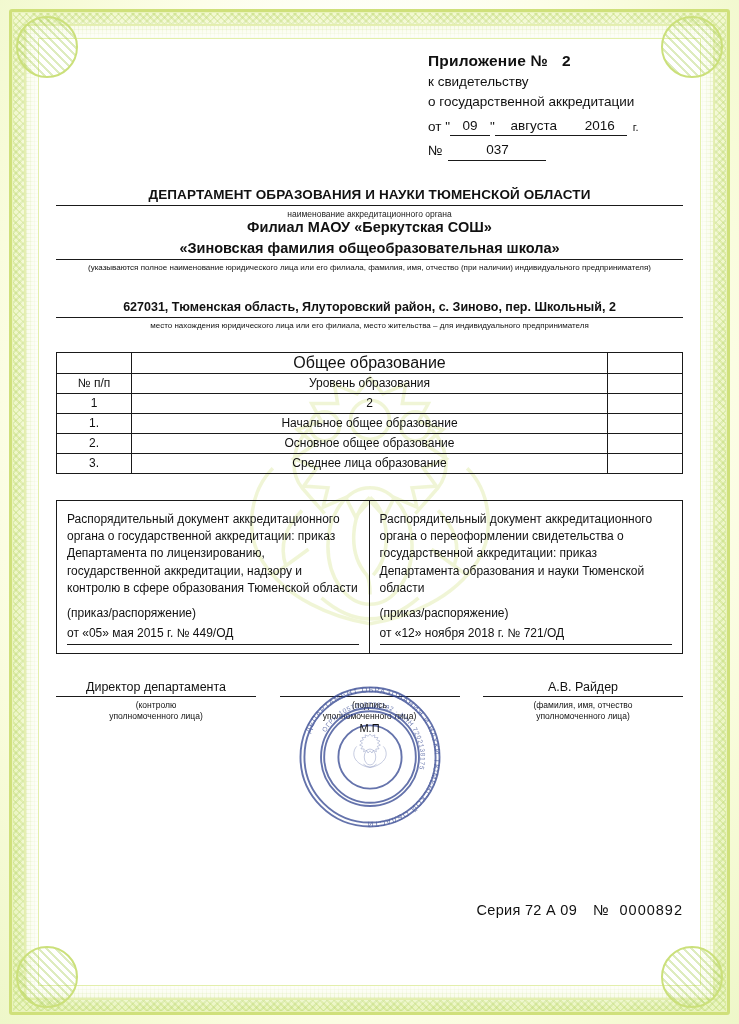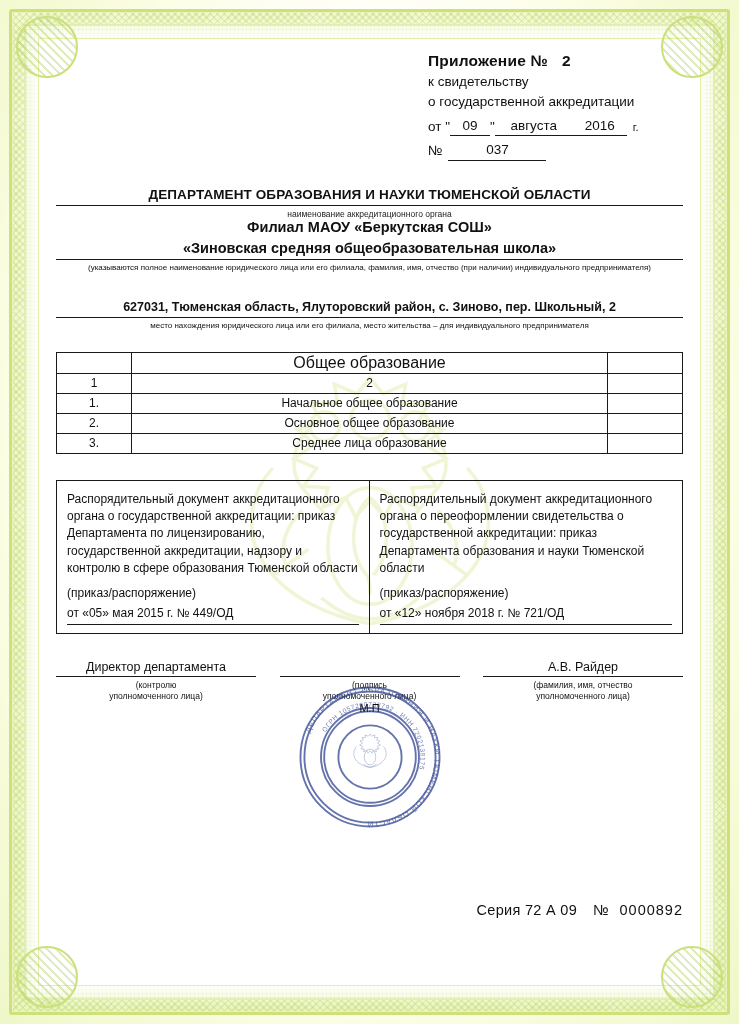--- a/index.html
+++ b/index.html
@@ -302,32 +302,37 @@
         <span class="lbl">№</span>
         <span class="ul" style="width:92px;margin-left:6px">037</span>
       </div>
     </div>
 
     <div class="org-line">ДЕПАРТАМЕНТ ОБРАЗОВАНИЯ И НАУКИ ТЮМЕНСКОЙ ОБЛАСТИ</div>
     <div class="caption">наименование аккредитационного органа</div>
 
     <div class="name-block">
       <div class="n1">Филиал МАОУ «Беркутская СОШ»</div>
-      <div class="n2">«Зиновская средняя общеобразовательная школа»</div>
+      <div class="n2">«Зиновская фамилия общеобразовательная школа»</div>
     </div>
     <div class="name-caption">(указываются полное наименование юридического лица или его филиала, фамилия, имя, отчество (при наличии) индивидуального предпринимателя)</div>
 
     <div class="addr">627031, Тюменская область, Ялуторовский район, с. Зиново, пер. Школьный, 2</div>
     <div class="addr-caption">место нахождения юридического лица или его филиала, место жительства – для индивидуального предпринимателя</div>
 
     <table class="lvl">
       <tbody>
         <tr>
           <td class="col1"></td>
           <td class="title">Общее образование</td>
+          <td class="col3"></td>
+        </tr>
+        <tr>
+          <td class="col1">№ п/п</td>
+          <td>Уровень образования</td>
           <td class="col3"></td>
         </tr>
         <tr>
           <td class="col1">1</td>
           <td>2</td>
           <td class="col3"></td>
         </tr>
         <tr>
           <td class="col1">1.</td>
           <td>Начальное общее образование</td>

